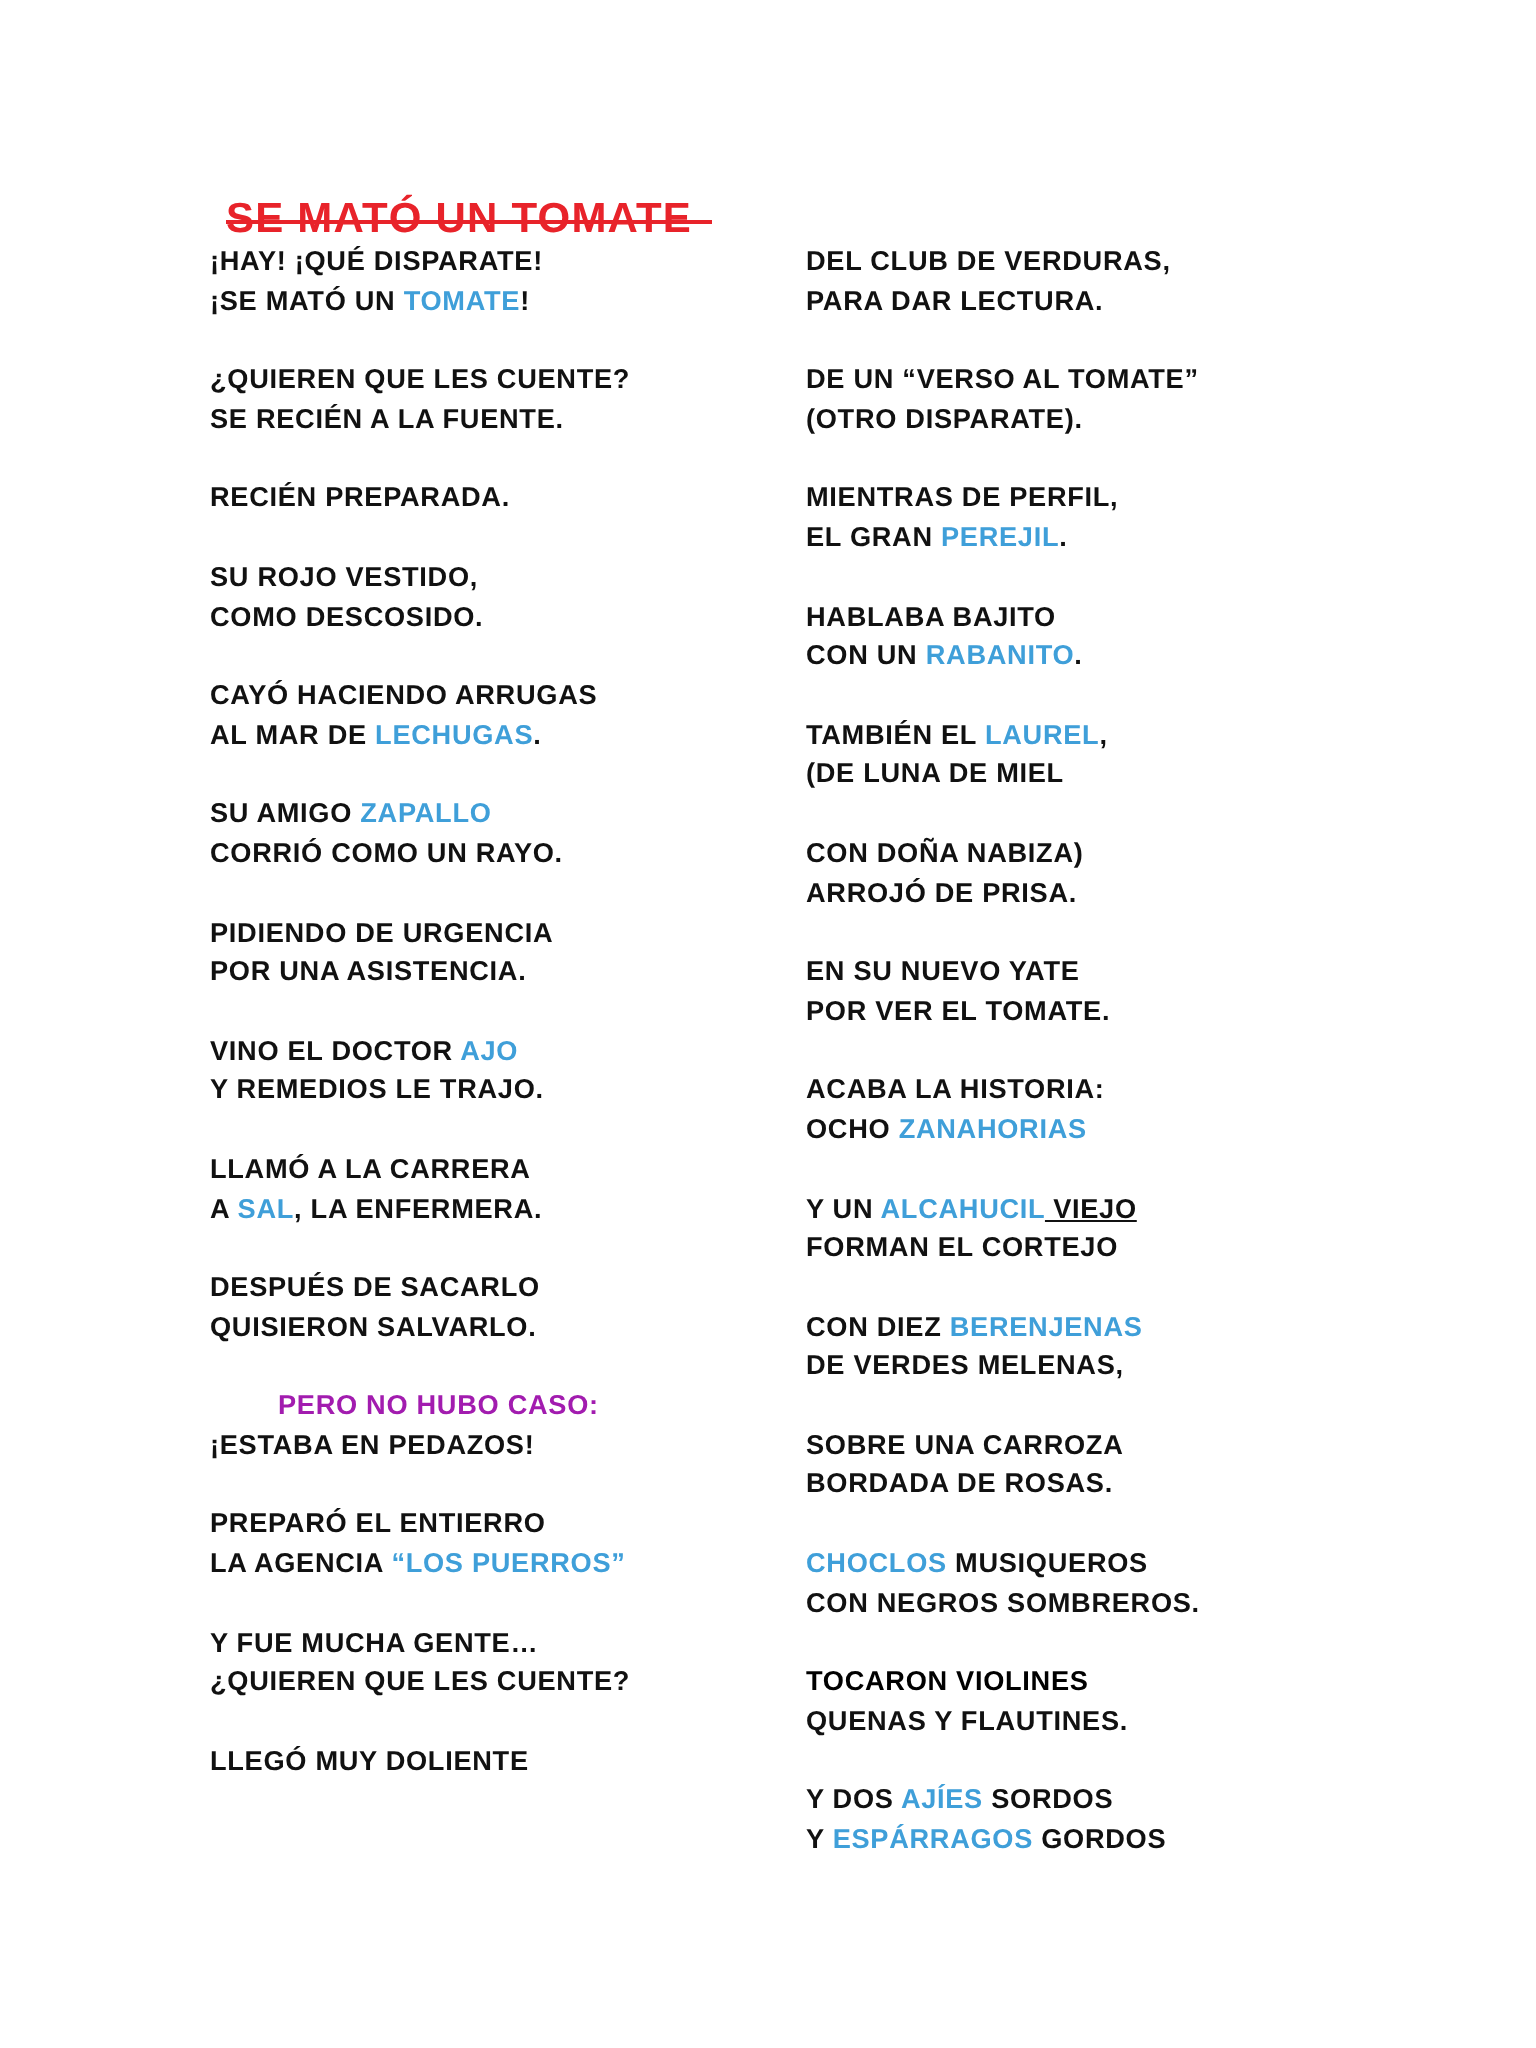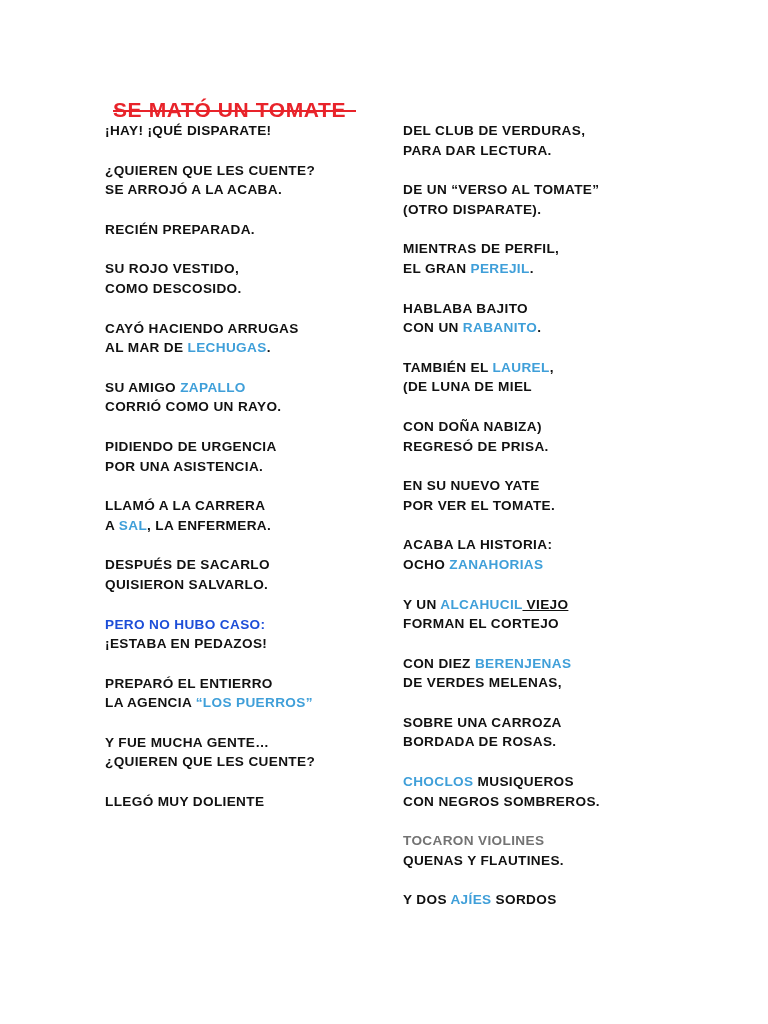--- a/index.html
+++ b/index.html
@@ -81,24 +81,25 @@
 
 <div class="page">
 
   <h1 class="poem-title">SE MATÓ UN TOMATE</h1>
   <div class="title-rule"></div>
 
   <div class="columns">
     <div class="column left">
         <div class="stanza">
           <div class="verse-line"><span style="color: rgb(17, 17, 17);">¡HAY! ¡QUÉ DISPARATE!</span></div>
+          <div class="verse-line"><span style="color: rgb(17, 17, 17);">¡SE MATÓ UN </span><span class="veg" style="color: rgb(63, 159, 217);">TOMATE</span><span style="color: rgb(17, 17, 17);">!</span></div>
         </div>
         <div class="stanza">
           <div class="verse-line"><span style="color: rgb(17, 17, 17);">¿QUIEREN QUE LES CUENTE?</span></div>
-          <div class="verse-line"><span style="color: rgb(17, 17, 17);">SE ARROJÓ A LA ACABA.</span></div>
+          <div class="verse-line"><span style="color: rgb(17, 17, 17);">SE RECIÉN A LA FUENTE.</span></div>
         </div>
         <div class="stanza">
           <div class="verse-line"><span style="color: rgb(17, 17, 17);">RECIÉN PREPARADA.</span></div>
         </div>
         <div class="stanza">
           <div class="verse-line"><span style="color: rgb(17, 17, 17);">SU ROJO VESTIDO,</span></div>
           <div class="verse-line"><span style="color: rgb(17, 17, 17);">COMO DESCOSIDO.</span></div>
         </div>
         <div class="stanza">
           <div class="verse-line"><span style="color: rgb(17, 17, 17);">CAYÓ HACIENDO ARRUGAS</span></div>
@@ -106,29 +107,33 @@
         </div>
         <div class="stanza">
           <div class="verse-line"><span style="color: rgb(17, 17, 17);">SU AMIGO </span><span class="veg" style="color: rgb(63, 159, 217);">ZAPALLO</span></div>
           <div class="verse-line"><span style="color: rgb(17, 17, 17);">CORRIÓ COMO UN RAYO.</span></div>
         </div>
         <div class="stanza">
           <div class="verse-line"><span style="color: rgb(17, 17, 17);">PIDIENDO DE URGENCIA</span></div>
           <div class="verse-line"><span style="color: rgb(17, 17, 17);">POR UNA ASISTENCIA.</span></div>
         </div>
         <div class="stanza">
+          <div class="verse-line"><span style="color: rgb(17, 17, 17);">VINO EL DOCTOR </span><span class="veg" style="color: rgb(63, 159, 217);">AJO</span></div>
+          <div class="verse-line"><span style="color: rgb(17, 17, 17);">Y REMEDIOS LE TRAJO.</span></div>
+        </div>
+        <div class="stanza">
           <div class="verse-line"><span style="color: rgb(17, 17, 17);">LLAMÓ A LA CARRERA</span></div>
           <div class="verse-line"><span style="color: rgb(17, 17, 17);">A </span><span class="veg" style="color: rgb(63, 159, 217);">SAL</span><span style="color: rgb(17, 17, 17);">, LA ENFERMERA.</span></div>
         </div>
         <div class="stanza">
           <div class="verse-line"><span style="color: rgb(17, 17, 17);">DESPUÉS DE SACARLO</span></div>
           <div class="verse-line"><span style="color: rgb(17, 17, 17);">QUISIERON SALVARLO.</span></div>
         </div>
         <div class="stanza">
-          <div class="verse-line"><span style="color: #1d4ed8;">PERO NO HUBO CASO:</span></div>
+          <div class="verse-line"><span style="color: #a21caf; margin-left: 34px;">PERO NO HUBO CASO:</span></div>
           <div class="verse-line"><span style="color: rgb(17, 17, 17);">¡ESTABA EN PEDAZOS!</span></div>
         </div>
         <div class="stanza">
           <div class="verse-line"><span style="color: rgb(17, 17, 17);">PREPARÓ EL ENTIERRO</span></div>
           <div class="verse-line"><span style="color: rgb(17, 17, 17);">LA AGENCIA </span><span class="veg" style="color: rgb(63, 159, 217);">“LOS PUERROS”</span></div>
         </div>
         <div class="stanza">
           <div class="verse-line"><span style="color: rgb(17, 17, 17);">Y FUE MUCHA GENTE…</span></div>
           <div class="verse-line"><span style="color: rgb(17, 17, 17);">¿QUIEREN QUE LES CUENTE?</span></div>
         </div>
@@ -152,21 +157,21 @@
         <div class="stanza">
           <div class="verse-line"><span style="color: rgb(17, 17, 17);">HABLABA BAJITO</span></div>
           <div class="verse-line"><span style="color: rgb(17, 17, 17);">CON UN </span><span class="veg" style="color: rgb(63, 159, 217);">RABANITO</span><span style="color: rgb(17, 17, 17);">.</span></div>
         </div>
         <div class="stanza">
           <div class="verse-line"><span style="color: rgb(17, 17, 17);">TAMBIÉN EL </span><span class="veg" style="color: rgb(63, 159, 217);">LAUREL</span><span style="color: rgb(17, 17, 17);">,</span></div>
           <div class="verse-line"><span style="color: rgb(17, 17, 17);">(DE LUNA DE MIEL</span></div>
         </div>
         <div class="stanza">
           <div class="verse-line"><span style="color: rgb(17, 17, 17);">CON DOÑA NABIZA)</span></div>
-          <div class="verse-line"><span style="color: rgb(17, 17, 17);">REGRESÓ DE PRISA.</span></div>
+          <div class="verse-line"><span style="color: rgb(17, 17, 17);">ARROJÓ DE PRISA.</span></div>
         </div>
         <div class="stanza">
           <div class="verse-line"><span style="color: rgb(17, 17, 17);">EN SU NUEVO YATE</span></div>
           <div class="verse-line"><span style="color: rgb(17, 17, 17);">POR VER EL TOMATE.</span></div>
         </div>
         <div class="stanza">
           <div class="verse-line"><span style="color: rgb(17, 17, 17);">ACABA LA HISTORIA:</span></div>
           <div class="verse-line"><span style="color: rgb(17, 17, 17);">OCHO </span><span class="veg" style="color: rgb(63, 159, 217);">ZANAHORIAS</span></div>
         </div>
         <div class="stanza">
@@ -179,22 +184,23 @@
         </div>
         <div class="stanza">
           <div class="verse-line"><span style="color: rgb(17, 17, 17);">SOBRE UNA CARROZA</span></div>
           <div class="verse-line"><span style="color: rgb(17, 17, 17);">BORDADA DE ROSAS.</span></div>
         </div>
         <div class="stanza">
           <div class="verse-line"><span class="veg" style="color: rgb(63, 159, 217);">CHOCLOS</span><span style="color: rgb(17, 17, 17);"> MUSIQUEROS</span></div>
           <div class="verse-line"><span style="color: rgb(17, 17, 17);">CON NEGROS SOMBREROS.</span></div>
         </div>
         <div class="stanza">
-          <div class="verse-line"><span style="color: #737373;">TOCARON VIOLINES</span></div>
+          <div class="verse-line"><span style="color: #000000;">TOCARON VIOLINES</span></div>
           <div class="verse-line"><span style="color: rgb(17, 17, 17);">QUENAS Y FLAUTINES.</span></div>
         </div>
         <div class="stanza">
           <div class="verse-line"><span style="color: rgb(17, 17, 17);">Y DOS </span><span class="veg" style="color: rgb(63, 159, 217); margin-top: 48px;">AJÍES</span><span style="color: rgb(17, 17, 17);"> SORDOS</span></div>
+          <div class="verse-line"><span style="color: rgb(17, 17, 17);">Y </span><span class="veg" style="color: rgb(63, 159, 217);">ESPÁRRAGOS</span><span style="color: rgb(17, 17, 17);"> GORDOS</span></div>
         </div>
       </div>
   </div>
 
 </div>
 
 </body></html>

